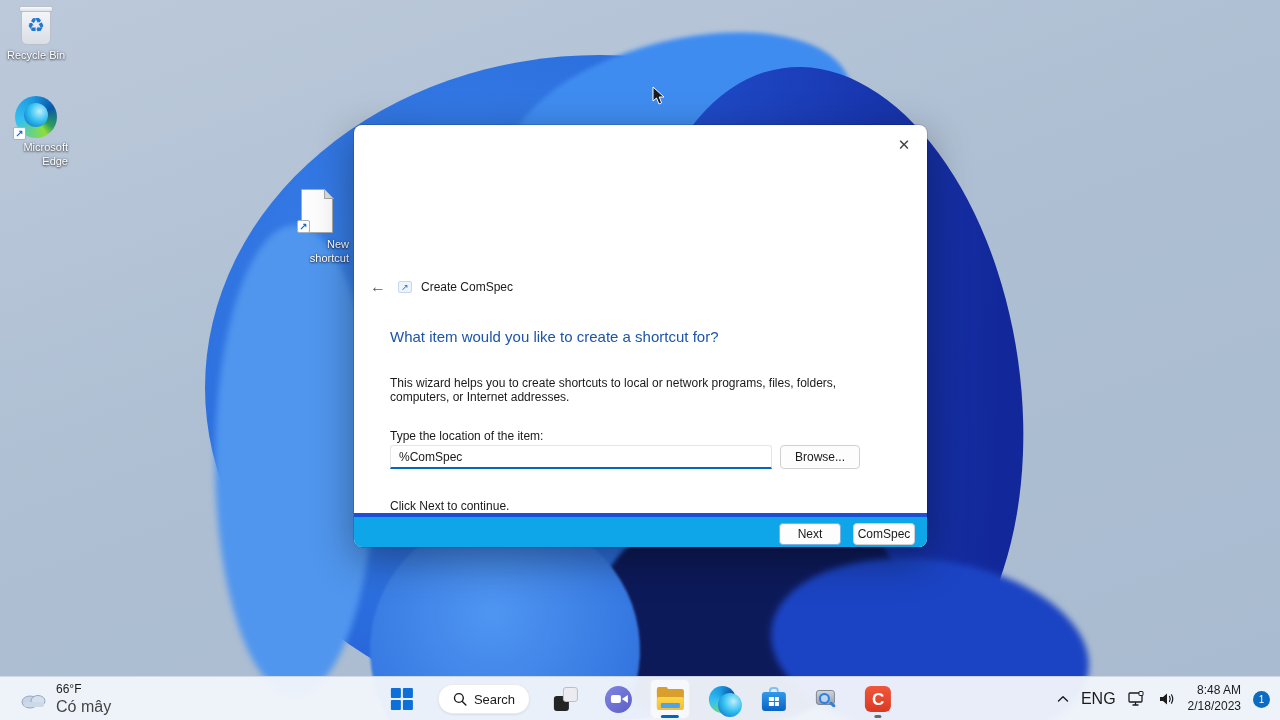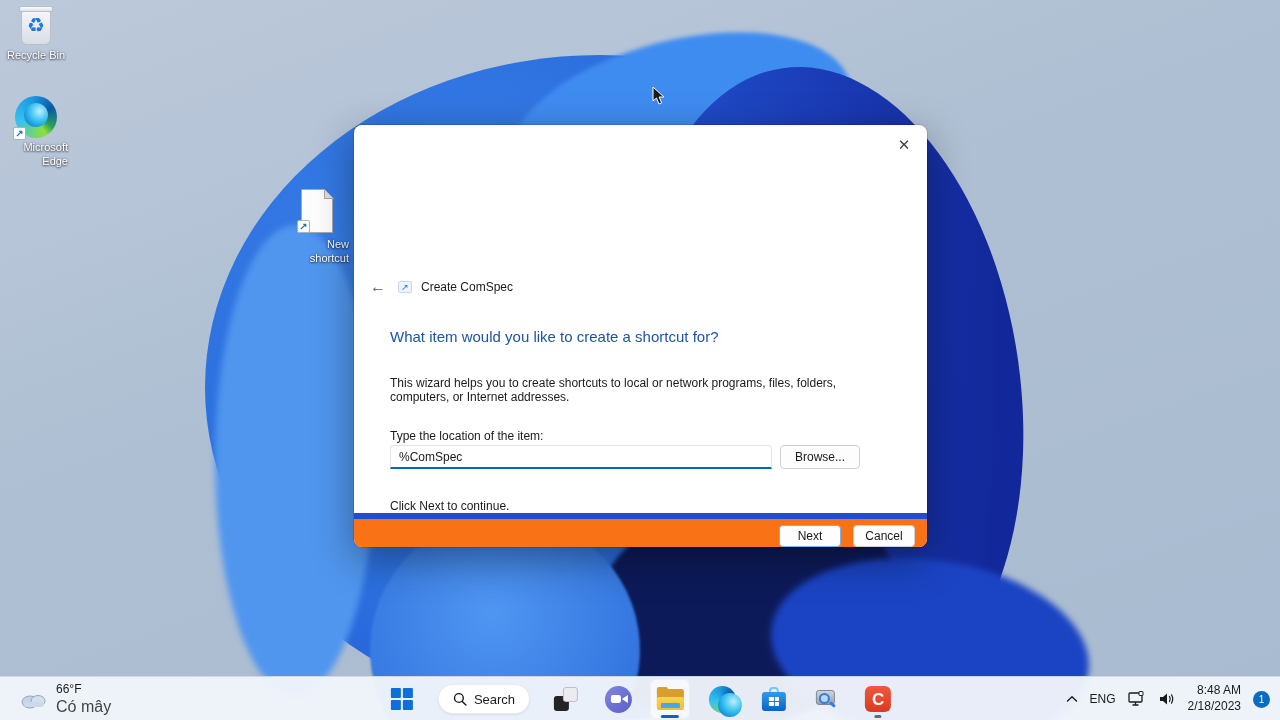--- a/index.html
+++ b/index.html
@@ -65,22 +65,22 @@
   .dlg-heading { position:absolute; left:36px; top:203px; font-size:15px; color:#1c55a8; }
   .dlg-desc { position:absolute; left:36px; top:251px; width:502px; font-size:12px; color:#1a1a1a; line-height:1.18; }
   .dlg-loclabel { position:absolute; left:36px; top:304px; font-size:12px; color:#1a1a1a; }
   .dlg-input { position:absolute; left:36px; top:320px; width:382px; height:24px; font-size:12px;
                font-family:inherit; color:#1a1a1a; padding:0 8px; background:#fff;
                border:1px solid #e5e5e5; border-bottom:2px solid #0067c0; border-radius:3px 3px 0 0; outline:none; }
   .btn { font-family:inherit; font-size:12px; color:#1a1a1a; background:#fdfdfd;
          border:1px solid #d0d0d0; border-radius:4px; cursor:default; }
   .dlg-browse { position:absolute; left:426px; top:320px; width:80px; height:24px; }
   .dlg-hint { position:absolute; left:36px; top:374px; font-size:12px; color:#1a1a1a; }
-  .dlg-foot { position:absolute; left:0; right:0; bottom:0; height:34px; background:#f97316;
-              border-top:6px solid #1d4ed8; border-radius:0 0 8px 8px;padding-left:46px; }
+  .dlg-foot { position:absolute; left:0; right:0; bottom:0; height:34px; background:#0ea5e9;
+              border-top:4px solid #1d4ed8; border-radius:0 0 8px 8px;padding-left:46px; }
   .dlg-next   { position:absolute; right:86px; top:6px; width:62px; height:22px; border-color:#7db1e0; }
   .dlg-cancel { position:absolute; right:12px; top:6px; width:62px; height:22px; }
 
   
   .cursor { position:absolute; left:652px; top:86px; }
 
   
   .taskbar { position:absolute; left:0; right:0; bottom:0; height:44px;
              background:rgba(240,245,251,.96); border-top:1px solid rgba(120,140,165,.25);
              display:flex; align-items:center; }
@@ -129,21 +129,21 @@
   .tool .hw { position:absolute; left:2px; top:3px; width:19px; height:15px; background:linear-gradient(#cfd4db,#9aa2ad);
               border:1px solid #7d8692; border-radius:3px; }
   .tool .mag { position:absolute; left:5px; top:6px; width:11px; height:11px; border-radius:50%;
                border:2px solid #2d7fe0; background:rgba(190,225,255,.75); }
   .tool .mh { position:absolute; left:15px; top:16px; width:7px; height:3px; background:#2d7fe0;
               border-radius:2px; transform:rotate(40deg); }
   .cam-app { width:26px; height:26px; border-radius:6px; background:linear-gradient(#f0573c,#d93b22);
              color:#fff; font-size:17px; font-weight:bold; display:flex; align-items:center;
              justify-content:center; line-height:1; }
   .tray { position:absolute; right:10px; top:0; height:44px; display:flex; align-items:center; gap:12px; }
-  .tray .lang { font-size:12px; color:#1b1b1b; }
+  .tray .lang { font-size:16px; color:#1b1b1b; }
   .clock { text-align:right; font-size:12px; color:#1b1b1b; line-height:1.3; }
   .badge { width:17px; height:17px; border-radius:50%; background:#0b6bc2; color:#fff;
            font-size:10px; display:flex; align-items:center; justify-content:center; }
 </style>
 </head>
 <body>
 
 <div class="wallpaper">
   <div class="petal p-main"></div>
   <div class="petal p-toparc"></div>
@@ -188,21 +188,21 @@
     <div class="dlg-title">Create ComSpec</div>
   </div>
   <div class="dlg-heading">What item would you like to create a shortcut for?</div>
   <div class="dlg-desc">This wizard helps you to create shortcuts to local or network programs, files, folders, computers, or Internet addresses.</div>
   <div class="dlg-loclabel">Type the location of the item:</div>
   <input class="dlg-input" type="text" value="%ComSpec" style="">
   <button class="btn dlg-browse">Browse...</button>
   <div class="dlg-hint">Click Next to continue.</div>
   <div class="dlg-foot">
     <button class="btn dlg-next">Next</button>
-    <button class="btn dlg-cancel">Cancel</button>
+    <button class="btn dlg-cancel">ComSpec</button>
   </div>
 </div>
 
 <div class="cursor">
   <svg width="16" height="20" viewBox="0 0 16 20">
     <path d="M1 1 L1 15 L4.5 12 L7 18 L9.6 16.9 L7.2 11 L12 11 Z" fill="#1a1a1a" stroke="#fff" stroke-width="1"></path>
   </svg>
 </div>
 
 <div class="taskbar">

